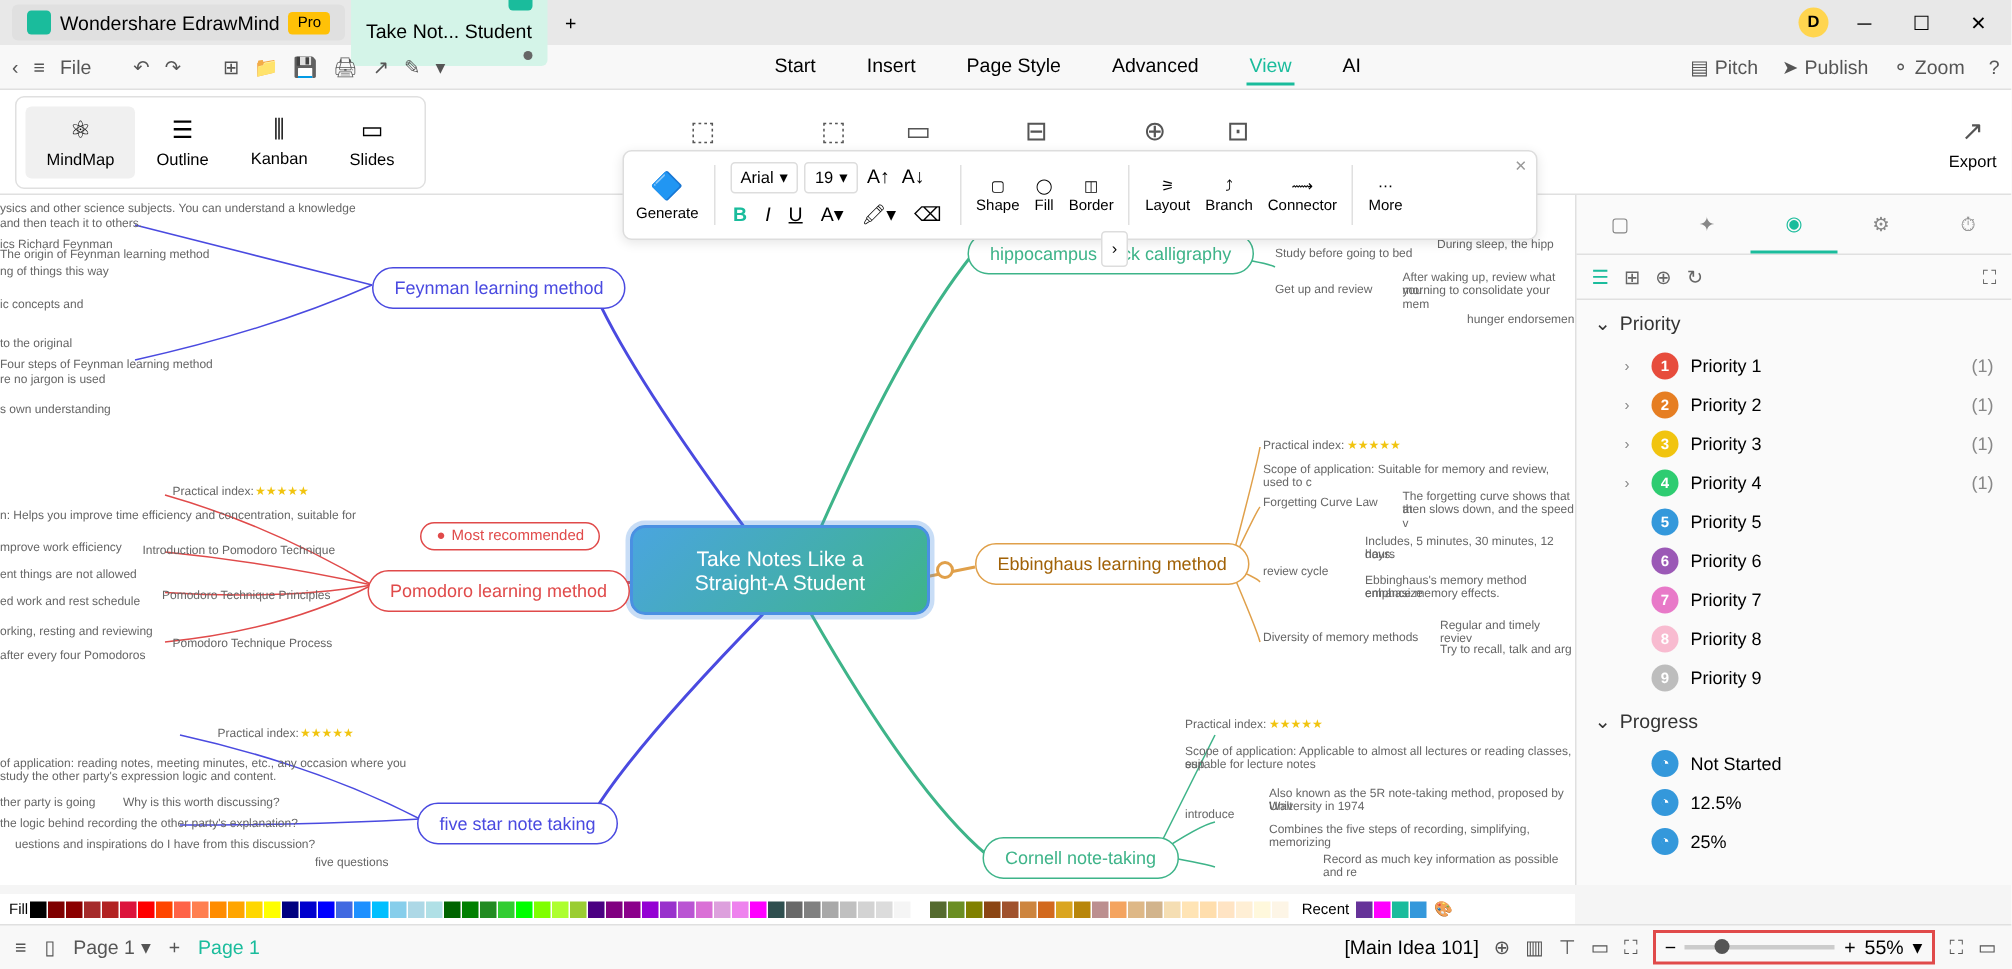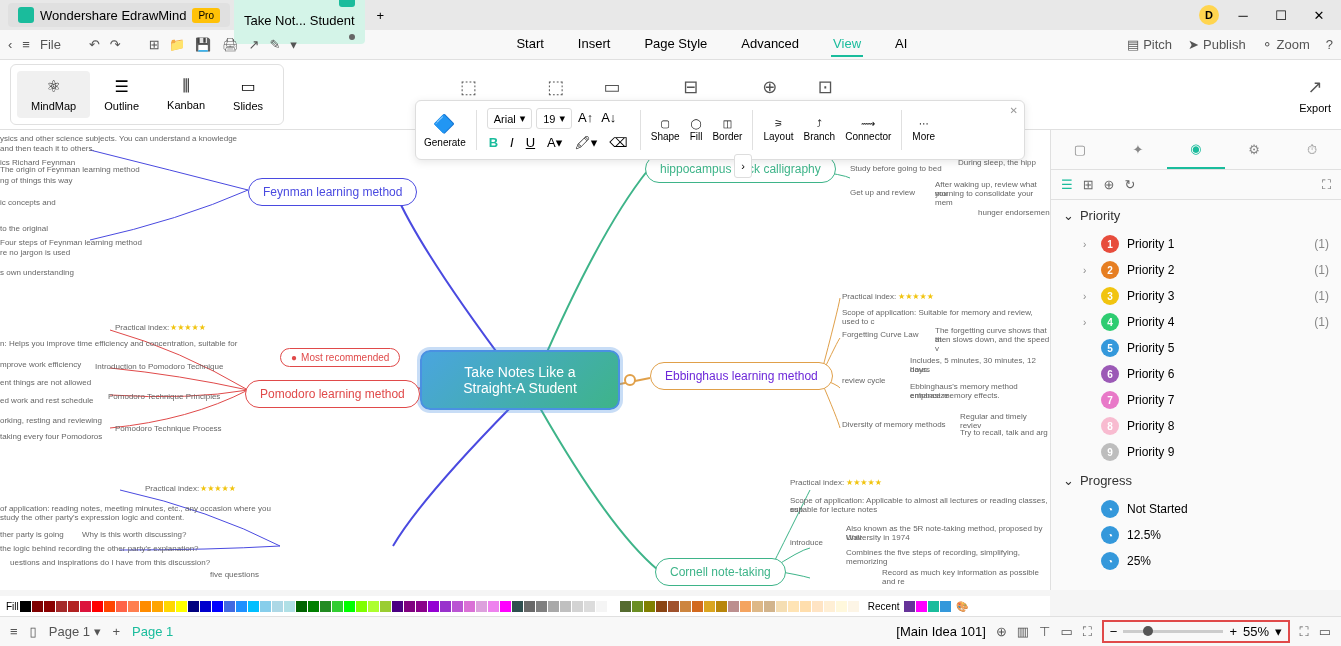--- a/index.html
+++ b/index.html
@@ -40,21 +40,21 @@
 .canvas svg { position:absolute; top:0; left:0; width:100%; height:100%; }
 
 .node { position:absolute; padding:6px 14px; border-radius:16px; font-size:12px; background:#fff; white-space:nowrap; }
 .central { left:420px; top:220px; width:200px; height:60px; background:linear-gradient(135deg,#4aa5df,#3eb489); color:#fff; text-align:center; display:flex; flex-direction:column; justify-content:center; border-radius:10px; font-size:14px; font-weight:500; border:2px solid #4a90e2; box-shadow:0 0 0 3px rgba(74,144,226,0.3); }
 .feynman { left:248px; top:48px; border:1px solid #4a4ae0; color:#4a4ae0; }
 .pomodoro { left:245px; top:250px; border:1px solid #e04a4a; color:#e04a4a; }
 .reco { left:280px; top:218px; border:1px solid #e04a4a; color:#e04a4a; font-size:10px; display:flex; align-items:center; gap:4px; padding:3px 10px; }
 .reco::before { content:"●"; color:#e04a4a; }
 .fivestar { left:278px; top:405px; border:1px solid #4a4ae0; color:#4a4ae0; }
 .hippo { left:645px; top:25px; border:1px solid #3eb489; color:#3eb489; }
-.ebbing { left:650px; top:232px; border:1px solid #e0a04a; color:#6d28d9; }
+.ebbing { left:650px; top:232px; border:1px solid #e0a04a; color:#a16207; }
 .cornell { left:655px; top:428px; border:1px solid #3eb489; color:#3eb489; }
 .handle { position:absolute; width:12px; height:12px; border:2px solid #e0a04a; border-radius:50%; background:#fff; left:624px; top:244px; }
 
 .txt { position:absolute; font-size:8px; color:#666; }
 
 .float-toolbar { position:absolute; left:415px; top:100px; width:610px; height:60px; background:#fff; border:1px solid #ddd; border-radius:6px; box-shadow:0 2px 8px rgba(0,0,0,0.1); display:flex; align-items:center; padding:0 8px; gap:10px; }
 .ft-gen { display:flex; flex-direction:column; align-items:center; gap:2px; font-size:10px; cursor:pointer; }
 .ft-sep { width:1px; height:40px; background:#e0e0e0; }
 .ft-select { border:1px solid #ddd; padding:3px 6px; font-size:11px; border-radius:3px; cursor:pointer; display:flex; align-items:center; gap:4px; }
 .ft-btn { cursor:pointer; padding:2px; }
@@ -233,20 +233,21 @@
   </svg>
 
   <div class="node central">
     <div>Take Notes Like a</div>
     <div>Straight-A Student</div>
   </div>
   <div class="handle"></div>
   <div class="node pomodoro">Pomodoro learning method</div>
   <div class="node feynman">Feynman learning method</div>
   <div class="node reco">Most recommended</div>
+  <div class="node fivestar">five star note taking</div>
   <div class="node hippo">hippocampus back calligraphy</div>
   <div class="node ebbing">Ebbinghaus learning method</div>
   <div class="node cornell">Cornell note-taking</div>
 
   <div class="txt" style="left:0;top:4px">ysics and other science subjects. You can understand a knowledge</div>
   <div class="txt" style="left:0;top:14px">and then teach it to others.</div>
   <div class="txt" style="left:0;top:28px">ics Richard Feynman</div>
   <div class="txt" style="left:90;top:35px">The origin of Feynman learning method</div>
   <div class="txt" style="left:0;top:46px">ng of things this way</div>
   <div class="txt" style="left:0;top:68px">ic concepts and</div>
@@ -258,21 +259,21 @@
   <div class="txt" style="left:115px;top:193px">Practical index:</div>
   <div class="txt" style="left:170px;top:193px;color:#f1c40f">★★★★★</div>
   <div class="txt" style="left:0;top:209px">n: Helps you improve time efficiency and concentration, suitable for</div>
   <div class="txt" style="left:0;top:230px">mprove work efficiency</div>
   <div class="txt" style="left:95px;top:232px">Introduction to Pomodoro Technique</div>
   <div class="txt" style="left:0;top:248px">ent things are not allowed</div>
   <div class="txt" style="left:108px;top:262px">Pomodoro Technique Principles</div>
   <div class="txt" style="left:0;top:266px">ed work and rest schedule</div>
   <div class="txt" style="left:0;top:286px">orking, resting and reviewing</div>
   <div class="txt" style="left:115px;top:294px">Pomodoro Technique Process</div>
-  <div class="txt" style="left:0;top:302px">taking every four Pomodoros</div>
+  <div class="txt" style="left:0;top:302px">after every four Pomodoros</div>
 
   <div class="txt" style="left:145px;top:354px">Practical index:</div>
   <div class="txt" style="left:200px;top:354px;color:#f1c40f">★★★★★</div>
   <div class="txt" style="left:0;top:374px">of application: reading notes, meeting minutes, etc., any occasion where you</div>
   <div class="txt" style="left:0;top:383px">study the other party's expression logic and content.</div>
   <div class="txt" style="left:0;top:400px">ther party is going</div>
   <div class="txt" style="left:82px;top:400px">Why is this worth discussing?</div>
   <div class="txt" style="left:0;top:414px">the logic behind recording the other party's explanation?</div>
   <div class="txt" style="left:10px;top:428px">uestions and inspirations do I have from this discussion?</div>
   <div class="txt" style="left:210px;top:440px">five questions</div>

